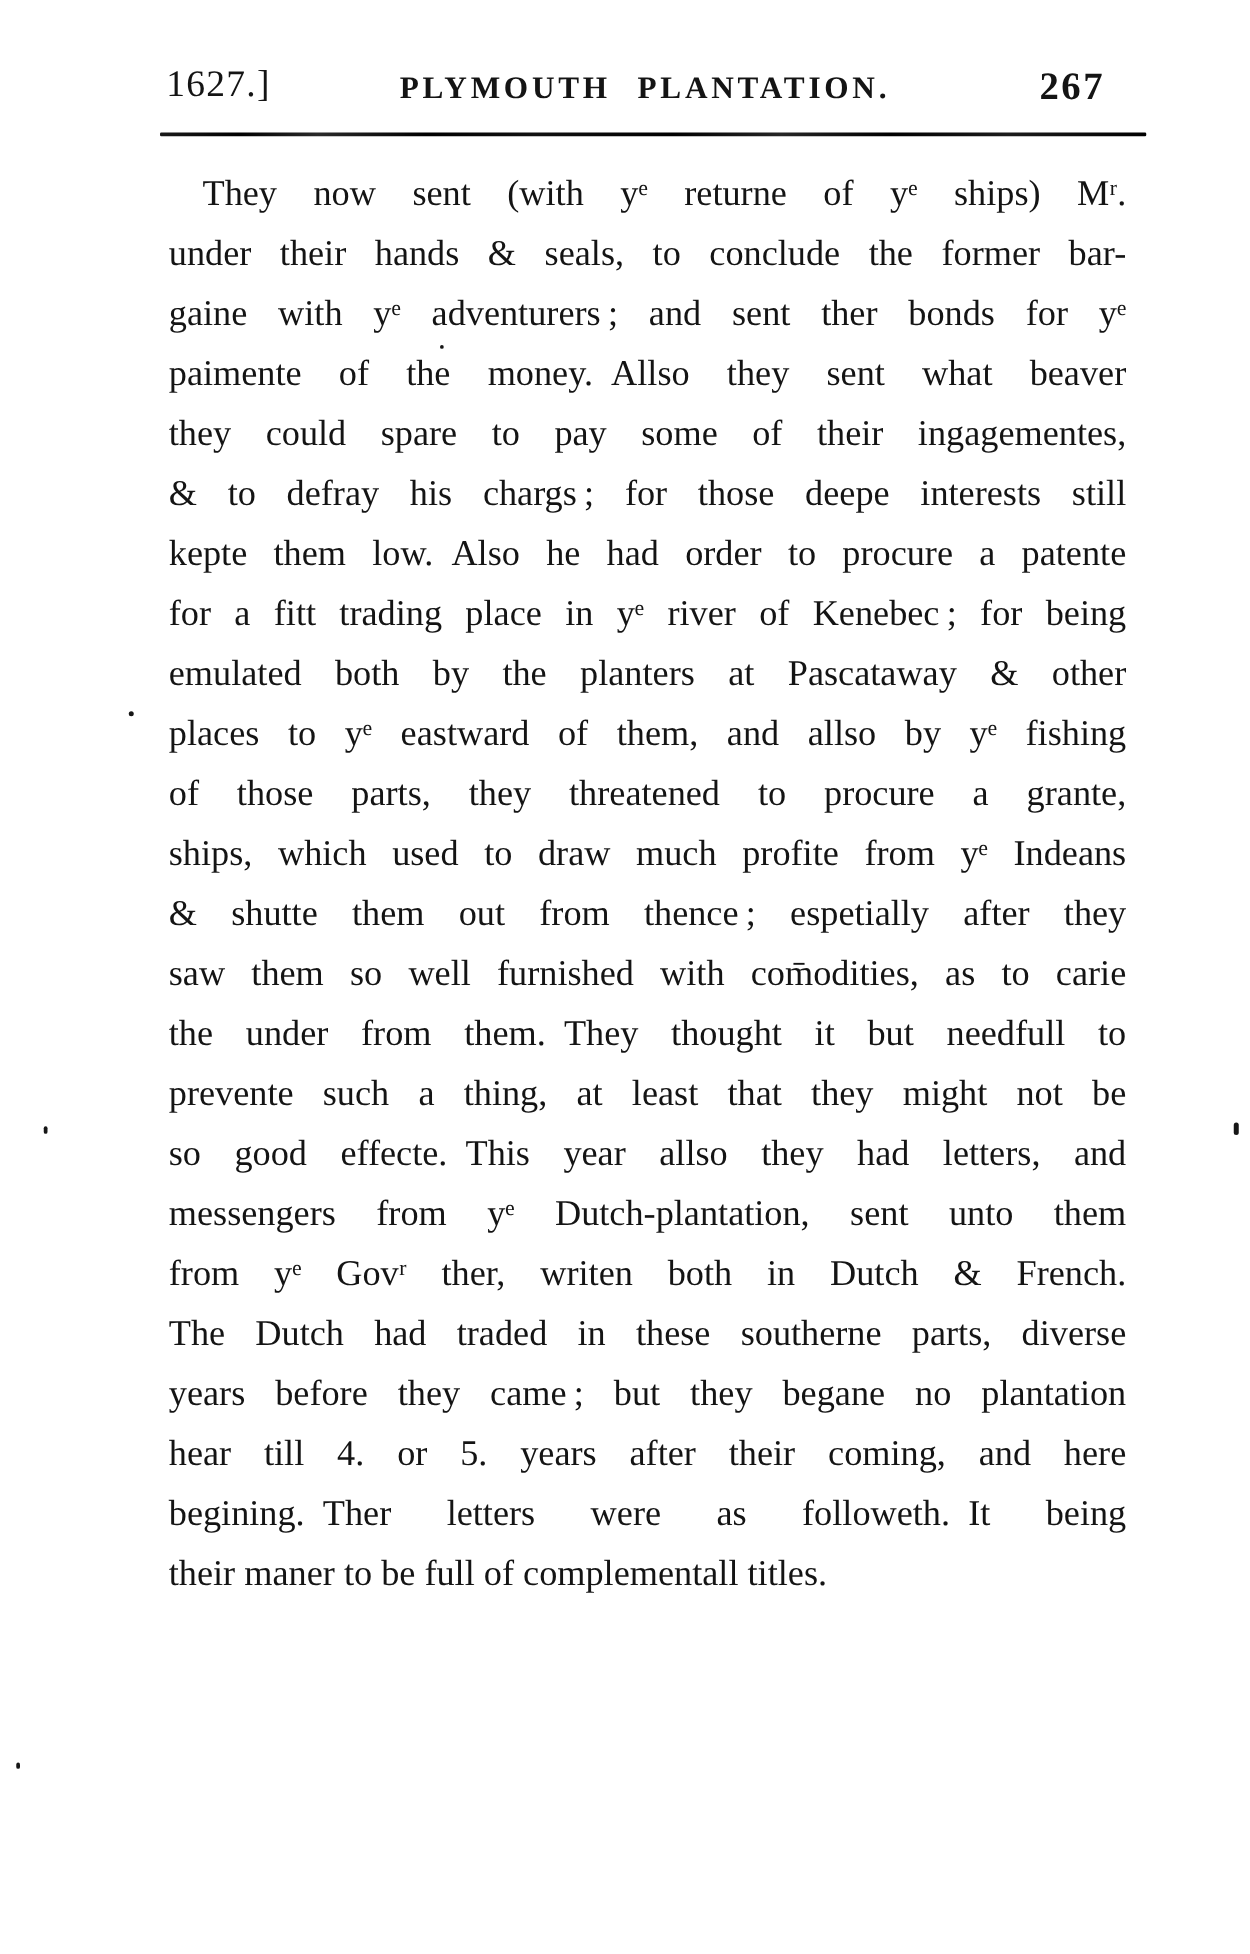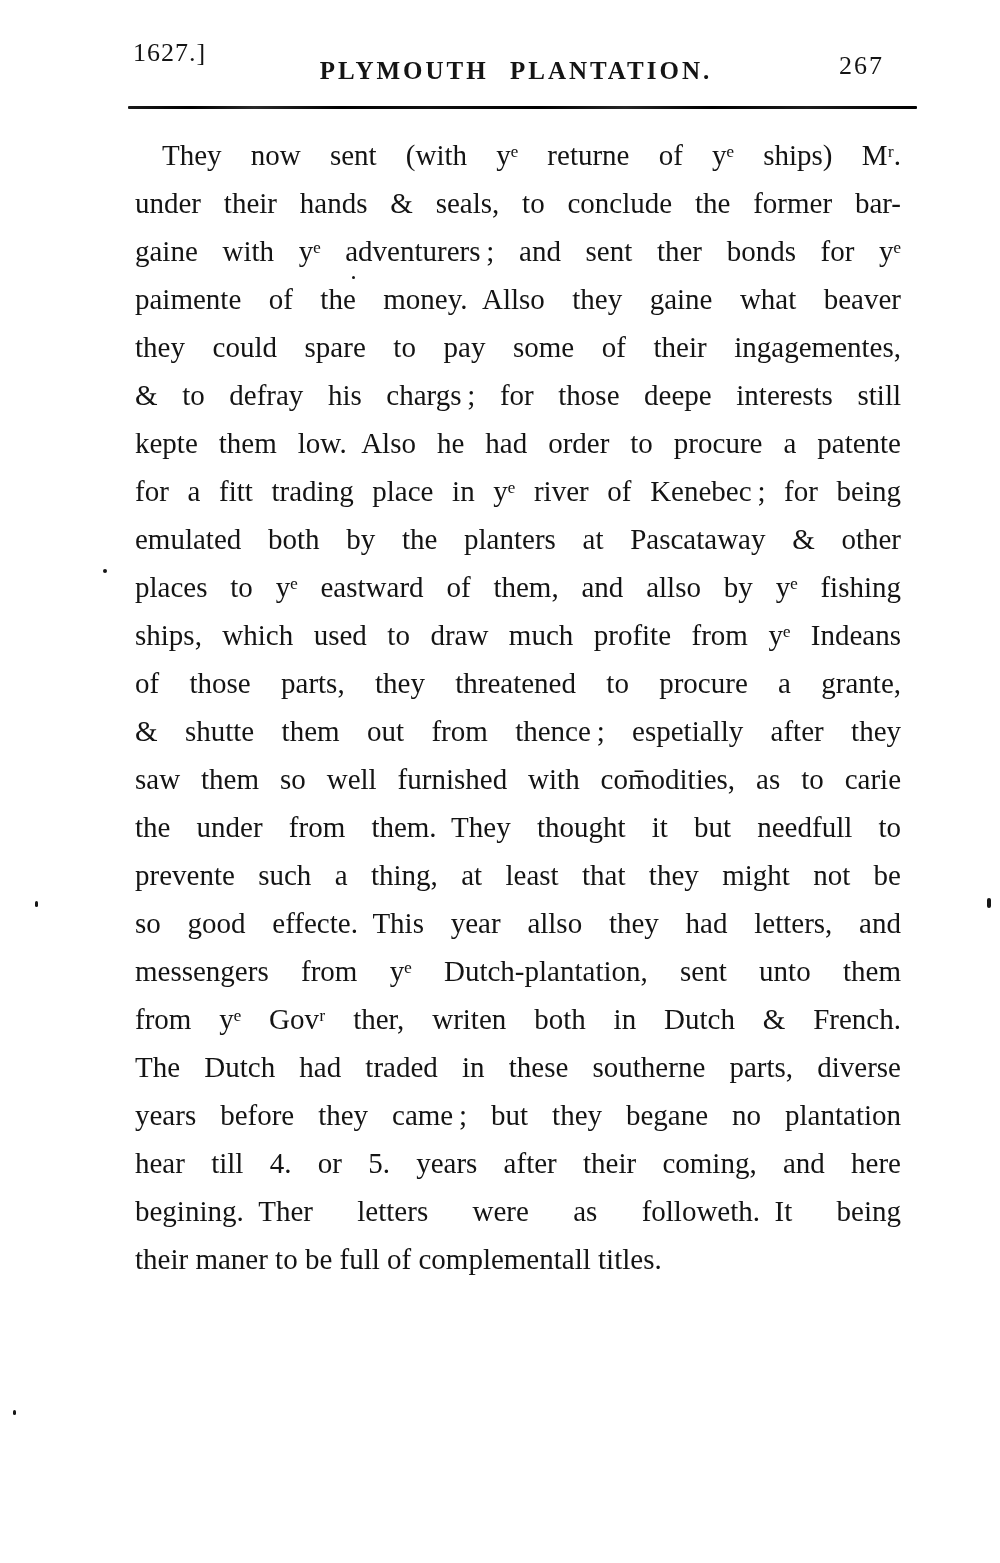--- a/index.html
+++ b/index.html
@@ -8,33 +8,33 @@
     background: #ffffff;
     color: #141414;
     font-family: "Liberation Serif", "DejaVu Serif", serif;
     position: relative;
     overflow: hidden;
   }
   .page { position: absolute; inset: 0; }
 
   
   .header-year {
-    position: absolute; left: 133px; top: 38px;
-    font-size: 26px; letter-spacing: 1px;
+    position: absolute; left: 133px; top: 51px;
+    font-size: 30px; letter-spacing: 1px;
   }
   .header-title {
     position: absolute; left: 516px; top: 57px;
     transform: translateX(-50%);
     font-size: 25px; letter-spacing: 3px; word-spacing: 12px;
     white-space: nowrap;
     font-weight: bold;
   }
   .header-page {
     position: absolute; right: 116px; top: 51px;
-    font-size: 26px; letter-spacing: 2px;
+    font-size: 31px; letter-spacing: 2px; font-weight: bold;
   }
 
   
   .header-rule {
     position: absolute; left: 128px; top: 106px;
     width: 789px; height: 3px;
     background: linear-gradient(90deg,
       #1a1a1a 0%, #000 8%, #2a2a2a 16%, #000 27%, #111 38%,
       #000 52%, #262626 63%, #000 74%, #1c1c1c 86%, #000 100%);
     border-radius: 1px;
@@ -70,29 +70,29 @@
   <div class="header-title">PLYMOUTH PLANTATION.</div>
 
   <div class="header-page">267</div>
 
   <div class="header-rule"></div>
 
   <div class="body-text">
       <div class="line indent">They now sent (with yᵉ returne of yᵉ ships) Mʳ.</div>
       <div class="line">under their hands &amp; seals, to conclude the former bar-</div>
       <div class="line">gaine with yᵉ adventurers ; and sent ther bonds for yᵉ</div>
-      <div class="line">paimente of the money. Allso they gaine what beaver</div>
+      <div class="line">paimente of the money. Allso they sent what beaver</div>
       <div class="line">they could spare to pay some of their ingagementes,</div>
       <div class="line">&amp; to defray his chargs ; for those deepe interests still</div>
       <div class="line">kepte them low. Also he had order to procure a patente</div>
       <div class="line">for a fitt trading place in yᵉ river of Kenebec ; for being</div>
       <div class="line">emulated both by the planters at Pascataway &amp; other</div>
       <div class="line">places to yᵉ eastward of them, and allso by yᵉ fishing</div>
+      <div class="line">of those parts, they threatened to procure a grante,</div>
       <div class="line">ships, which used to draw much profite from yᵉ Indeans</div>
-      <div class="line">of those parts, they threatened to procure a grante,</div>
       <div class="line">&amp; shutte them out from thence ; espetially after they</div>
       <div class="line">saw them so well furnished with com̄odities, as to carie</div>
       <div class="line">the under from them. They thought it but needfull to</div>
       <div class="line">prevente such a thing, at least that they might not be</div>
       <div class="line">so good effecte. This year allso they had letters, and</div>
       <div class="line">messengers from yᵉ Dutch-plantation, sent unto them</div>
       <div class="line">from yᵉ Govʳ ther, writen both in Dutch &amp; French.</div>
       <div class="line">The Dutch had traded in these southerne parts, diverse</div>
       <div class="line">years before they came ; but they begane no plantation</div>
       <div class="line">hear till 4. or 5. years after their coming, and here</div>

